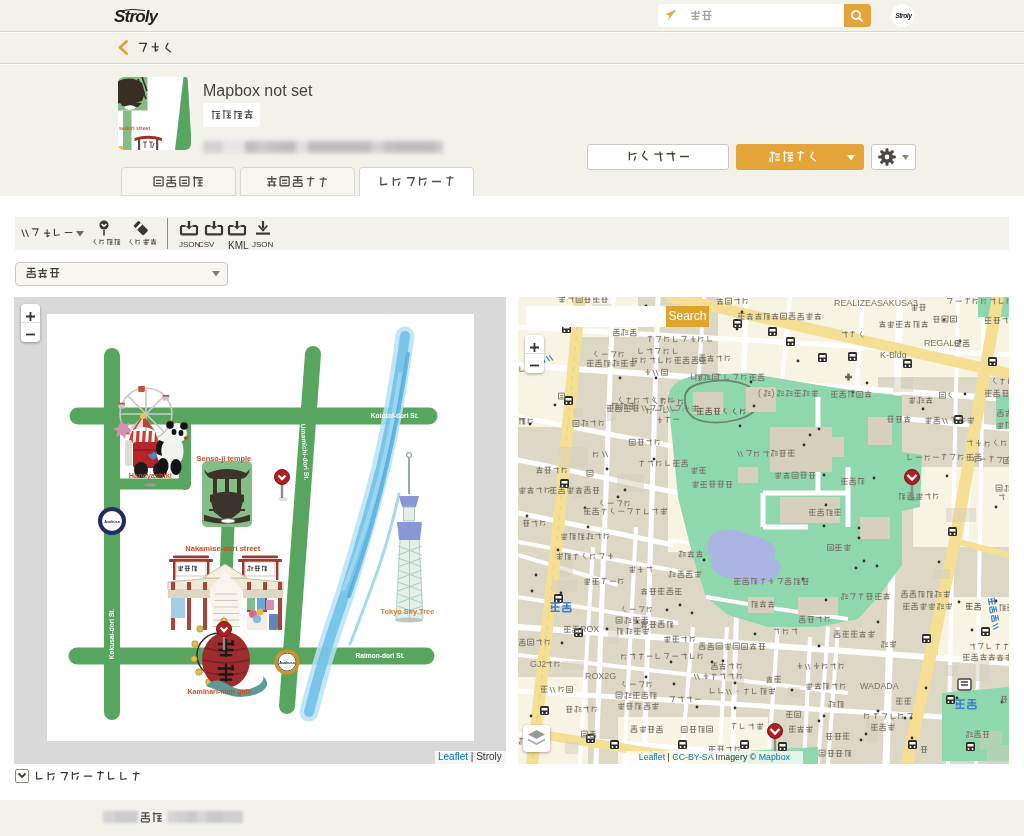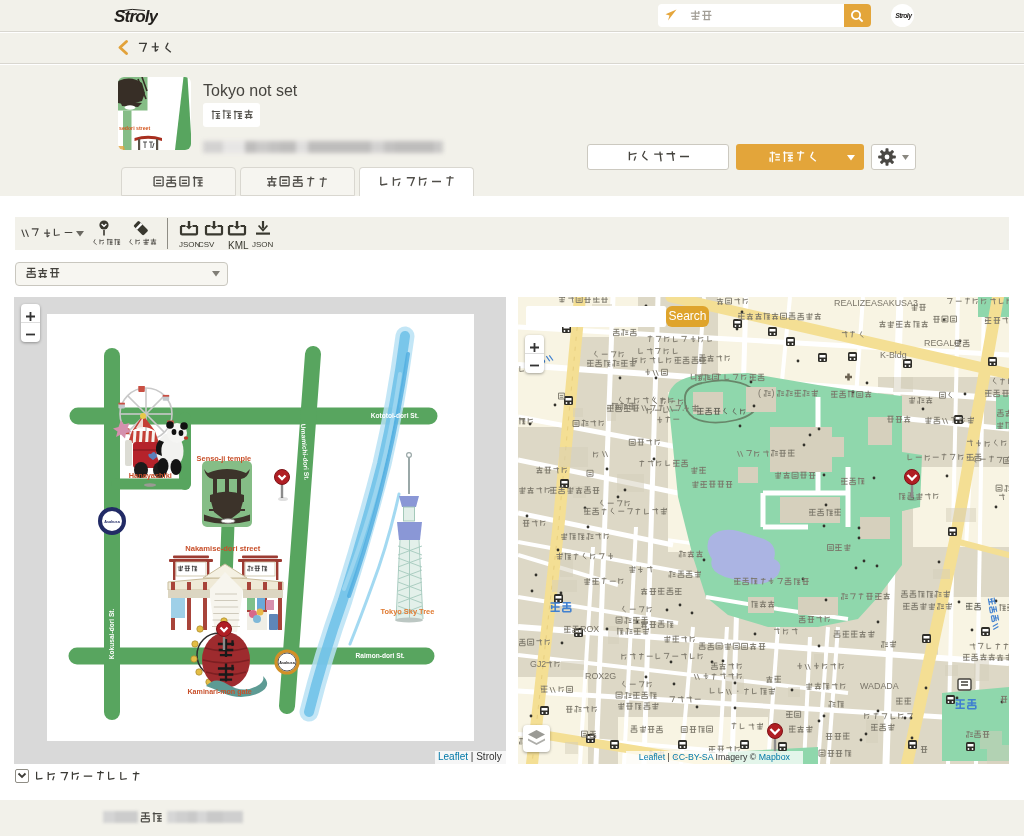--- a/index.html
+++ b/index.html
@@ -46,21 +46,21 @@
 <ellipse cx="12" cy="30.5" rx="5.5" ry="2.2" fill="#fff"></ellipse>
 <rect x="5" y="33.5" width="8.5" height="39.5" fill="#85bd86"></rect>
 <text x="1" y="53" font-size="5.2" fill="#d4561e" font-weight="bold">sedori street</text>
 <path d="M16.5 61 Q30 56.5 44 61 L44 64 Q30 59.5 16.5 64 Z" fill="#a82f1f"></path>
 <rect x="20" y="62" width="2.2" height="11" fill="#5a5248"></rect>
       <rect x="38" y="62" width="2.2" height="11" fill="#5a5248"></rect>
 <rect x="23.5" y="63.5" width="14" height="9" fill="#fff"></rect>
 <path d="M25 65 h4 M27 65 v6 M31 65 h4 M33 65 v6 M36 66 l-1.5 5" stroke="#3a3a3a" stroke-width="0.9" fill="none"></path>
 <path d="M0 69 h6 l1 4 h-7 Z" fill="#e0a43c" opacity="0.8"></path>
 </svg>
-<div class="abs" style="left:203px;top:82px;font-size:16px;color:#46443f">Tokyo not set</div>
+<div class="abs" style="left:203px;top:82px;font-size:16px;color:#46443f">Mapbox not set</div>
 <div class="abs" style="left:203px;top:103px;width:57px;height:24px;background:#fff;border-radius:3px"></div>
 <svg class="abs " style="left:210.0px;top:109.0px" width="46.0" height="13.0">
       <path d="M1.8 2.5L9.9 2.5M3.0 1.3L3.0 10.2M5.8 4.5L10.1 4.5M5.8 7.0L10.1 7.0M5.8 9.4L10.1 9.4M7.7 4.5L7.7 9.4M12.7 2.0L20.8 2.0M13.9 0.8L13.9 9.7M16.8 4.0L21.0 4.0M16.8 6.5L21.0 6.5M16.8 8.9L21.0 8.9M18.6 4.0L18.6 8.9M23.8 2.6L31.9 2.6M25.0 1.4L25.0 10.3M27.8 4.6L32.1 4.6M27.8 7.1L32.1 7.1M27.8 9.5L32.1 9.5M29.7 4.6L29.7 9.5M38.7 0.7L38.7 5.2M34.6 2.9L42.7 2.9M35.4 5.6L41.9 5.6M34.8 8.4L42.5 8.4M36.6 5.6L36.6 9.7M40.7 5.6L40.7 9.7" stroke="#55534e" stroke-width="1.15" fill="none"></path>
     </svg>
 <div class="abs" style="left:203px;top:139px;width:240px;height:16px;filter:blur(2px)"><svg width="240" height="16">
         <rect x="0" y="2" width="20" height="12" fill="#c9c9c9"></rect>
         <rect x="20" y="2" width="22" height="12" fill="#e3e3e3"></rect>
         <rect x="42" y="2" width="11" height="12" fill="#adadad"></rect>
         <rect x="53" y="2" width="13" height="12" fill="#bcbcbc"></rect>
         <rect x="66" y="2" width="11" height="12" fill="#b3b3b3"></rect>
@@ -1023,21 +1023,21 @@
       <line x1="394.0" y1="185.0" x2="394.0" y2="201.0" stroke="#8c8c8c" stroke-width="2.4"></line>
       <ellipse cx="395.0" cy="202.0" rx="5" ry="2" fill="#000" opacity="0.12"></ellipse>
       <circle cx="394.0" cy="180.0" r="7.5" fill="#b01e24" stroke="#7d1317" stroke-width="1"></circle>
       <path d="M389.5 178.0 L394.0 182.5 L398.5 178.0" stroke="#fff" stroke-width="2.3" fill="none"></path>
       <line x1="257.0" y1="439.0" x2="257.0" y2="455.0" stroke="#8c8c8c" stroke-width="2.4"></line>
       <ellipse cx="258.0" cy="456.0" rx="5" ry="2" fill="#000" opacity="0.12"></ellipse>
       <circle cx="257.0" cy="434.0" r="7.5" fill="#b01e24" stroke="#7d1317" stroke-width="1"></circle>
       <path d="M252.5 432.0 L257.0 436.5 L261.5 432.0" stroke="#fff" stroke-width="2.3" fill="none"></path>
     </svg>
 <div class="abs" style="left:526px;top:306px;width:140px;height:21px;background:#fff;border-radius:2px"></div>
-<div class="abs" style="left:666px;top:306px;width:43px;height:21px;background:#dfa42c;border-radius:6px;color:#fff;font-size:12px;text-align:center;line-height:21px">Search</div>
+<div class="abs" style="left:666px;top:306px;width:43px;height:21px;background:#dfa42c;border-radius:0;color:#fff;font-size:12px;text-align:center;line-height:21px">Search</div>
 <div class="abs" style="left:525px;top:335px;width:19px;height:38px;background:#fff;border-radius:4px;box-shadow:0 1px 3px rgba(0,0,0,0.35)"></div>
 <div class="abs" style="left:525px;top:353px;width:19px;height:1px;background:#ddd"></div>
 <svg class="abs" style="left:525px;top:335px" width="19" height="38">
       <path d="M9.5 8 V17 M5 12.5 H14" stroke="#333" stroke-width="1.8"></path>
       <path d="M5 30.5 H14" stroke="#333" stroke-width="1.8"></path>
     </svg>
 <div class="abs" style="left:523px;top:725px;width:27px;height:27px;background:#fff;border-radius:4px;box-shadow:0 1px 3px rgba(0,0,0,0.35)"></div>
 <svg class="abs" style="left:527px;top:729px" width="19" height="19">
       <g fill="#9a9a95">
         <path d="M9.5 1 L18 5.5 L9.5 10 L1 5.5 Z"></path>

